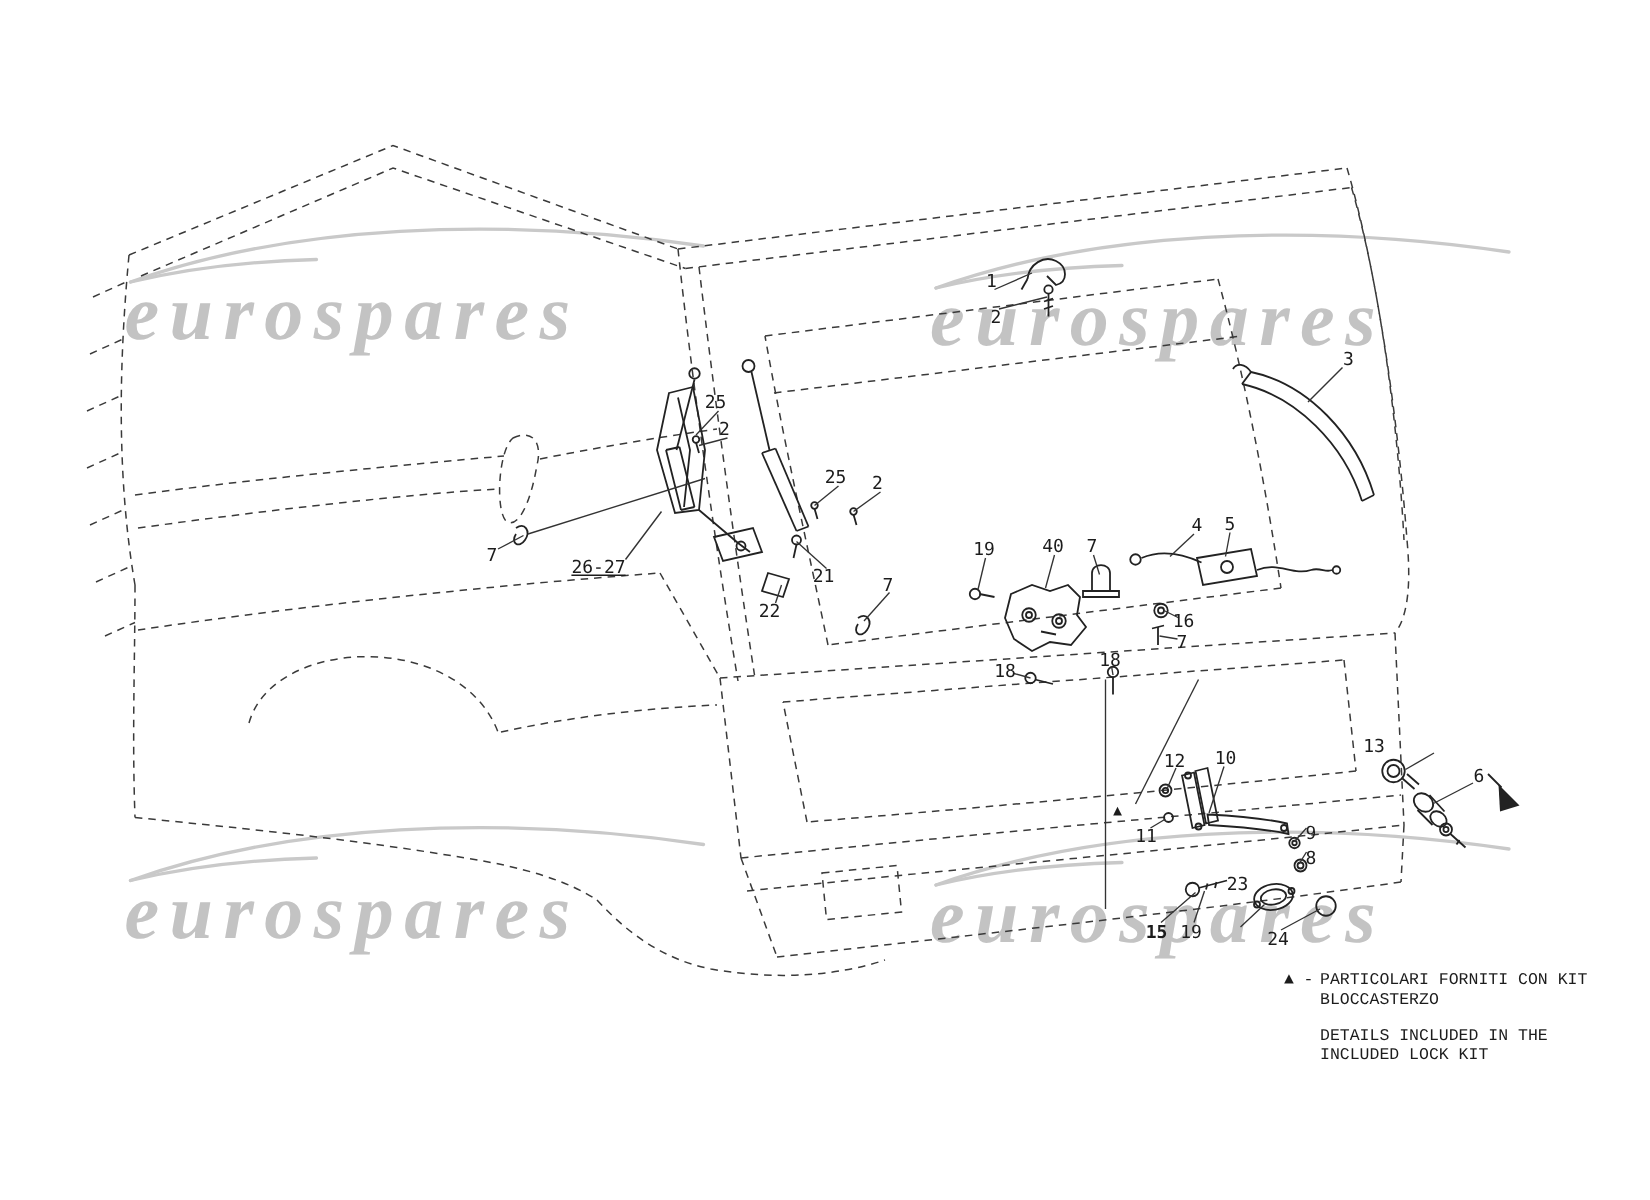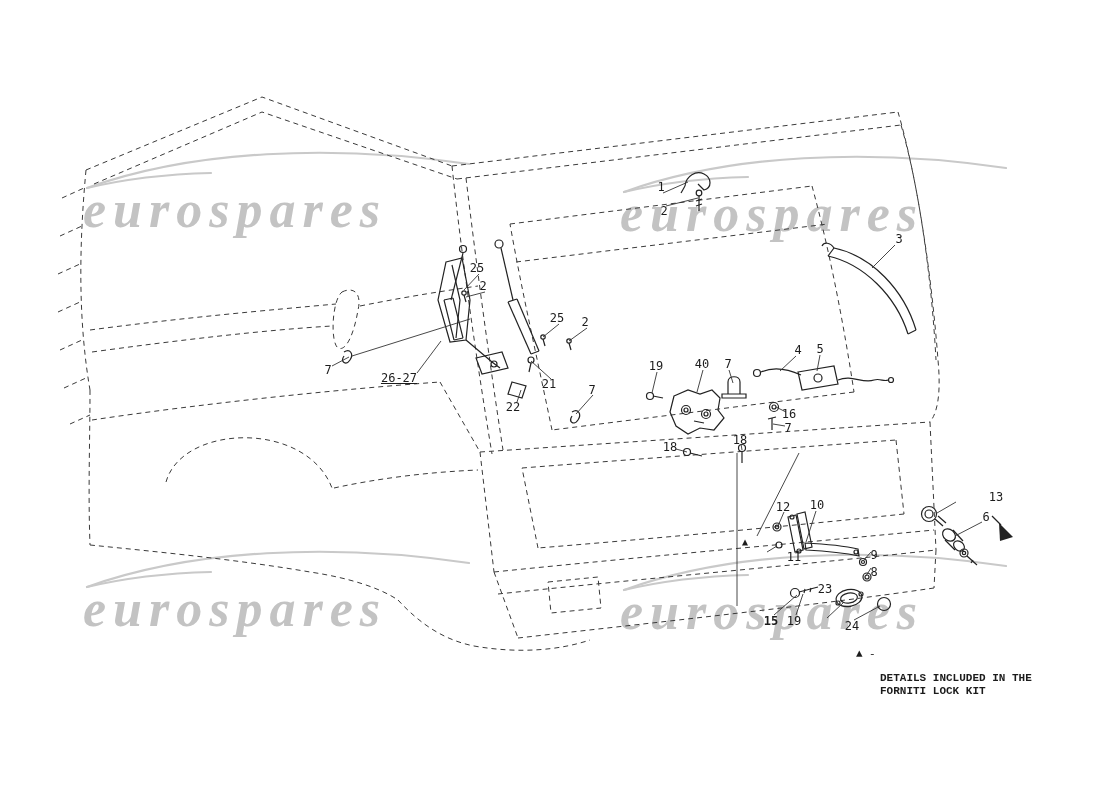--- a/index.html
+++ b/index.html
@@ -67,21 +67,21 @@
     z-index:2;
     font-family:"Liberation Mono", monospace;
     font-size:11px;
     line-height:13px;
     color:#1c1c1c;
     white-space:nowrap;
   }
   .legend-row{display:flex;}
   .legend-marker{width:13px;}
   .legend-sep{width:11px;}
-  .legend-en{margin-left:24px;margin-top:11px;font-weight:bold;}
+  .legend-en{margin-left:24px;margin-top:11px;}
 </style>
 </head>
 <body>
 
 <div class="stage">
 
   <div class="watermark" style="left:83px;top:146px">
     <svg class="swoosh" width="392" height="46" viewBox="0 0 392 46">
       <path d="M4,42 C110,4 250,-2 386,18"></path>
       <path d="M4,42 C46,32 88,28 128,27"></path>
@@ -342,38 +342,42 @@
       <span class="part-label" style="left: 592px; top: 390px;">7</span>
       <span class="part-label" style="left: 656px; top: 366px;">19</span>
       <span class="part-label" style="left: 702px; top: 364px;">40</span>
       <span class="part-label" style="left: 728px; top: 364px;">7</span>
       <span class="part-label" style="left: 798px; top: 350px;">4</span>
       <span class="part-label" style="left: 820px; top: 349px;">5</span>
       <span class="part-label" style="left: 789px; top: 414px;">16</span>
       <span class="part-label" style="left: 788px; top: 428px;">7</span>
       <span class="part-label" style="left: 670px; top: 447px;">18</span>
       <span class="part-label" style="left: 740px; top: 440px;">18</span>
-      <span class="part-label" style="left: 996px; top: 497px;">13</span>
+      <span class="part-label" style="left: 916px; top: 497px;">13</span>
       <span class="part-label" style="left: 986px; top: 517px;">6</span>
       <span class="part-label" style="left: 783px; top: 507px;">12</span>
       <span class="part-label" style="left: 817px; top: 505px;">10</span>
-      <span class="part-label" style="left: 764px; top: 557px; margin-left: 30px;">11</span>
+      <span class="part-label" style="left: 764px; top: 557px;">11</span>
       <span class="part-label" style="left: 874px; top: 555px;">9</span>
       <span class="part-label" style="left: 874px; top: 572px;">8</span>
       <span class="part-label" style="left: 771px; top: 621px; font-weight: bold;">15</span>
       <span class="part-label" style="left: 794px; top: 621px;">19</span>
       <span class="part-label" style="left: 825px; top: 589px;">23</span>
       <span class="part-label" style="left: 852px; top: 626px;">24</span>
       <span class="part-label marker" style="left: 745px; top: 541px;">▲</span>
     </div>
 
   <div class="legend">
     <div class="legend-row">
       <span class="legend-marker">▲</span>
       <span class="legend-sep">-</span>
+      <div>
+        <div>PARTICOLARI FORNITI CON KIT</div>
+        <div>BLOCCASTERZO</div>
+      </div>
     </div>
     <div class="legend-en">
       <div>DETAILS INCLUDED IN THE</div>
-      <div>FORNITI LOCK KIT</div>
+      <div>INCLUDED LOCK KIT</div>
     </div>
   </div>
 
 </div>
 
 </body></html>

